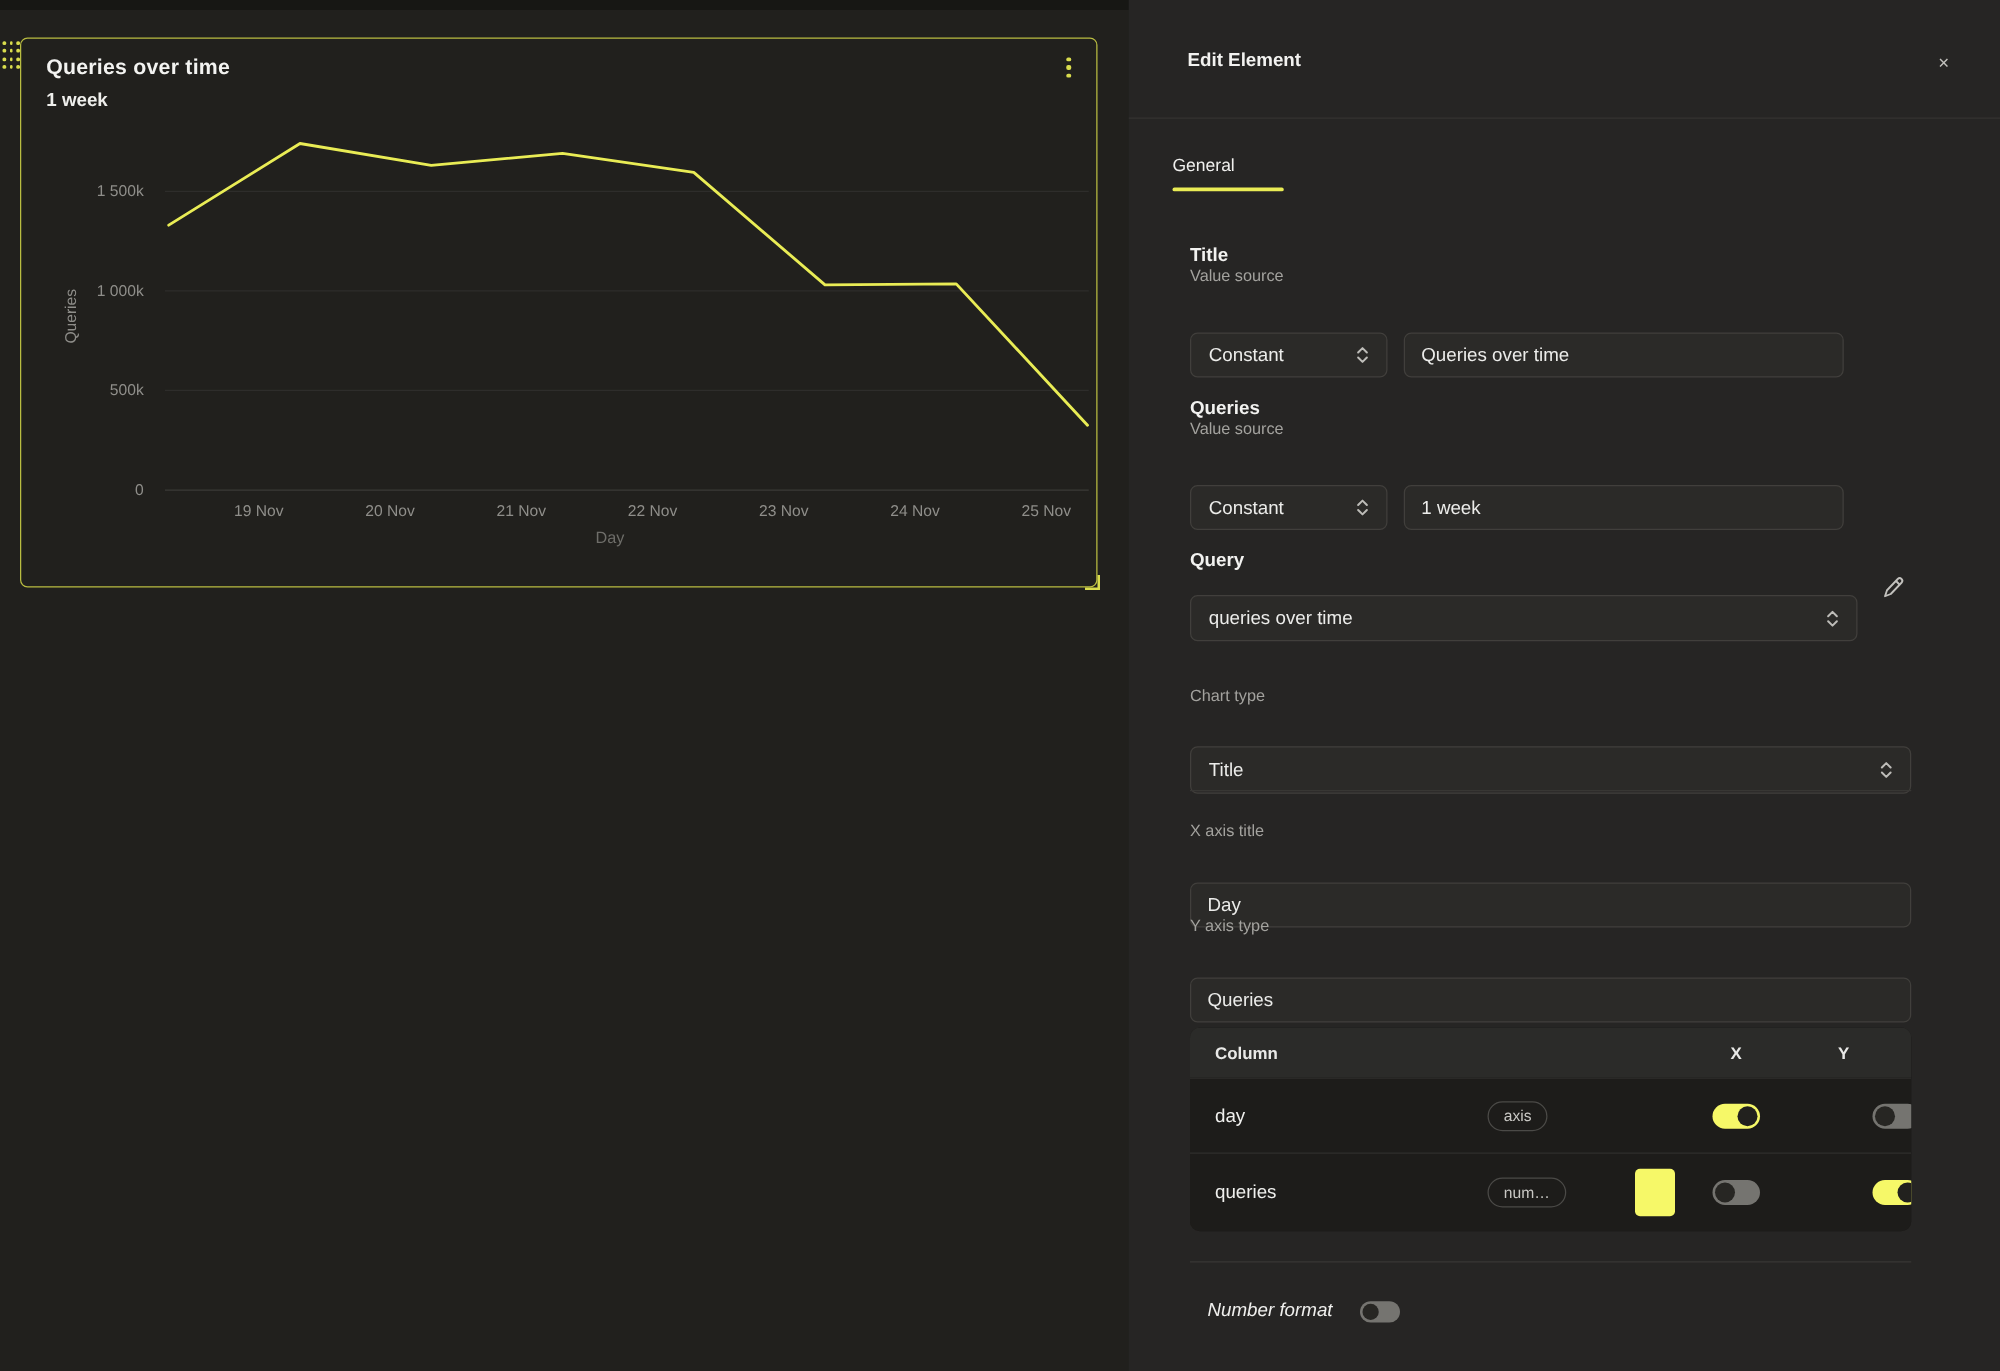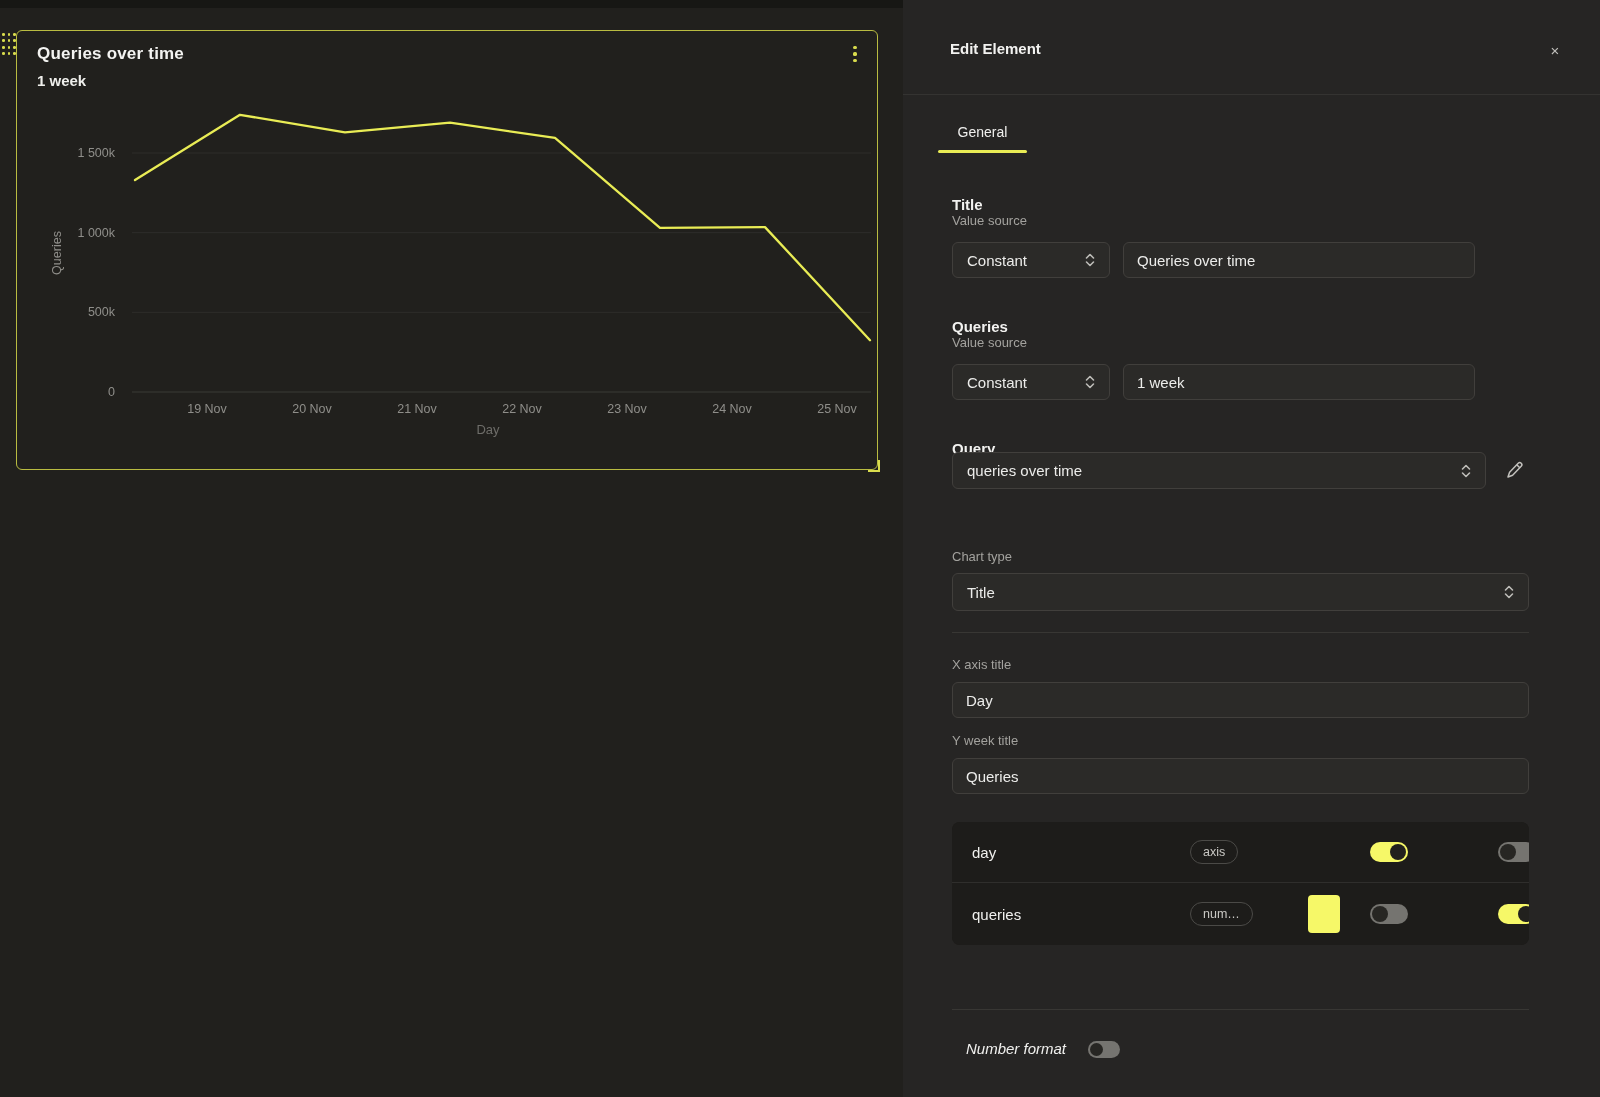--- a/index.html
+++ b/index.html
@@ -31,30 +31,31 @@
   #chart-svg text{font-family:"Liberation Sans","DejaVu Sans",sans-serif;}
 
   
   .panel{position:absolute;left:903px;top:0;width:697px;height:1097px;background:#262524;}
   .panel *{box-sizing:border-box;}
   .abs{position:absolute;}
   .panel-title{left:47px;top:40px;font-size:15px;font-weight:600;color:#f2f2f0;}
   .close-btn{left:640px;top:38px;width:24px;height:24px;color:#c2c1bd;font-size:15px;
     display:flex;align-items:center;justify-content:center;cursor:pointer;background:none;border:none;padding:0;}
   .hdr-divider{left:0;top:94px;width:697px;height:1px;background:#343331;}
-  .tab{left:35px;top:120px;width:89px;text-align:center;font-size:14px;color:#f0f0ee;padding:4px 0;cursor:pointer;}
+  .tab{left:35px;top:120px;width:89px;font-size:14px;color:#f0f0ee;padding:4px 0;cursor:pointer;}
   .tab-underline{left:35px;top:150px;width:89px;height:3px;background:#e9ec55;border-radius:2px;}
 
   .sec-heading{font-size:15px;font-weight:700;color:#f2f2f0;left:49px;margin-top:20px;}
   .sec-label{font-size:13px;color:#a3a29e;left:49px;}
 
   .select,.tinput{
     background:#2b2a28;border:1px solid #413f3c;border-radius:6px;
     color:#ececea;font-size:15px;height:36px;
     font-family:"Liberation Sans","DejaVu Sans",sans-serif;
+    margin-top:24px;
   }
   .select{display:flex;align-items:center;justify-content:space-between;padding:0 14px;cursor:pointer;}
   .tinput{padding:0 13px;outline:none;}
   .updown-icon{flex:0 0 auto;margin-left:8px;}
   .updown-icon path{stroke:#bdbcb8;stroke-width:1.6;fill:none;stroke-linecap:round;stroke-linejoin:round;}
 
   .pencil-btn{background:none;border:none;padding:0;cursor:pointer;}
   .pencil-icon path{stroke:#c2c1bd;stroke-width:1.5;fill:none;stroke-linejoin:round;}
 
   .sec-divider{height:1px;background:#383734;left:49px;width:577px;}
@@ -200,25 +201,30 @@
         <path d="M1.5 9 L5 12.5 L8.5 9"></path>
       </svg>
   </div>
 
   <div class="abs sec-divider" style="top:632px"></div>
 
   
   <div class="abs sec-label" style="top:657px">X axis title</div>
   <input class="abs tinput" style="left: 49px; top: 682px; width: 577px;" value="Day">
 
-  <div class="abs sec-label" style="top:733px">Y week title</div>
+  <div class="abs sec-label" style="top:733px">Y axis type</div>
   <input class="abs tinput" style="left: 49px; top: 758px; width: 577px;" value="Queries">
 
   
   <div class="abs cols-table">
+    <div class="thead">
+      <span class="th-col">Column</span>
+      <span class="th-x">X</span>
+      <span class="th-y">Y</span>
+    </div>
 
     <div class="trow">
       <span class="row-name">day</span>
       <span class="type-badge">axis</span>
       <span class="toggle tg-x on"><span class="knob"></span></span>
       <span class="toggle tg-y"><span class="knob"></span></span>
     </div>
 
     <div class="trow tall">
       <span class="row-name">queries</span>

